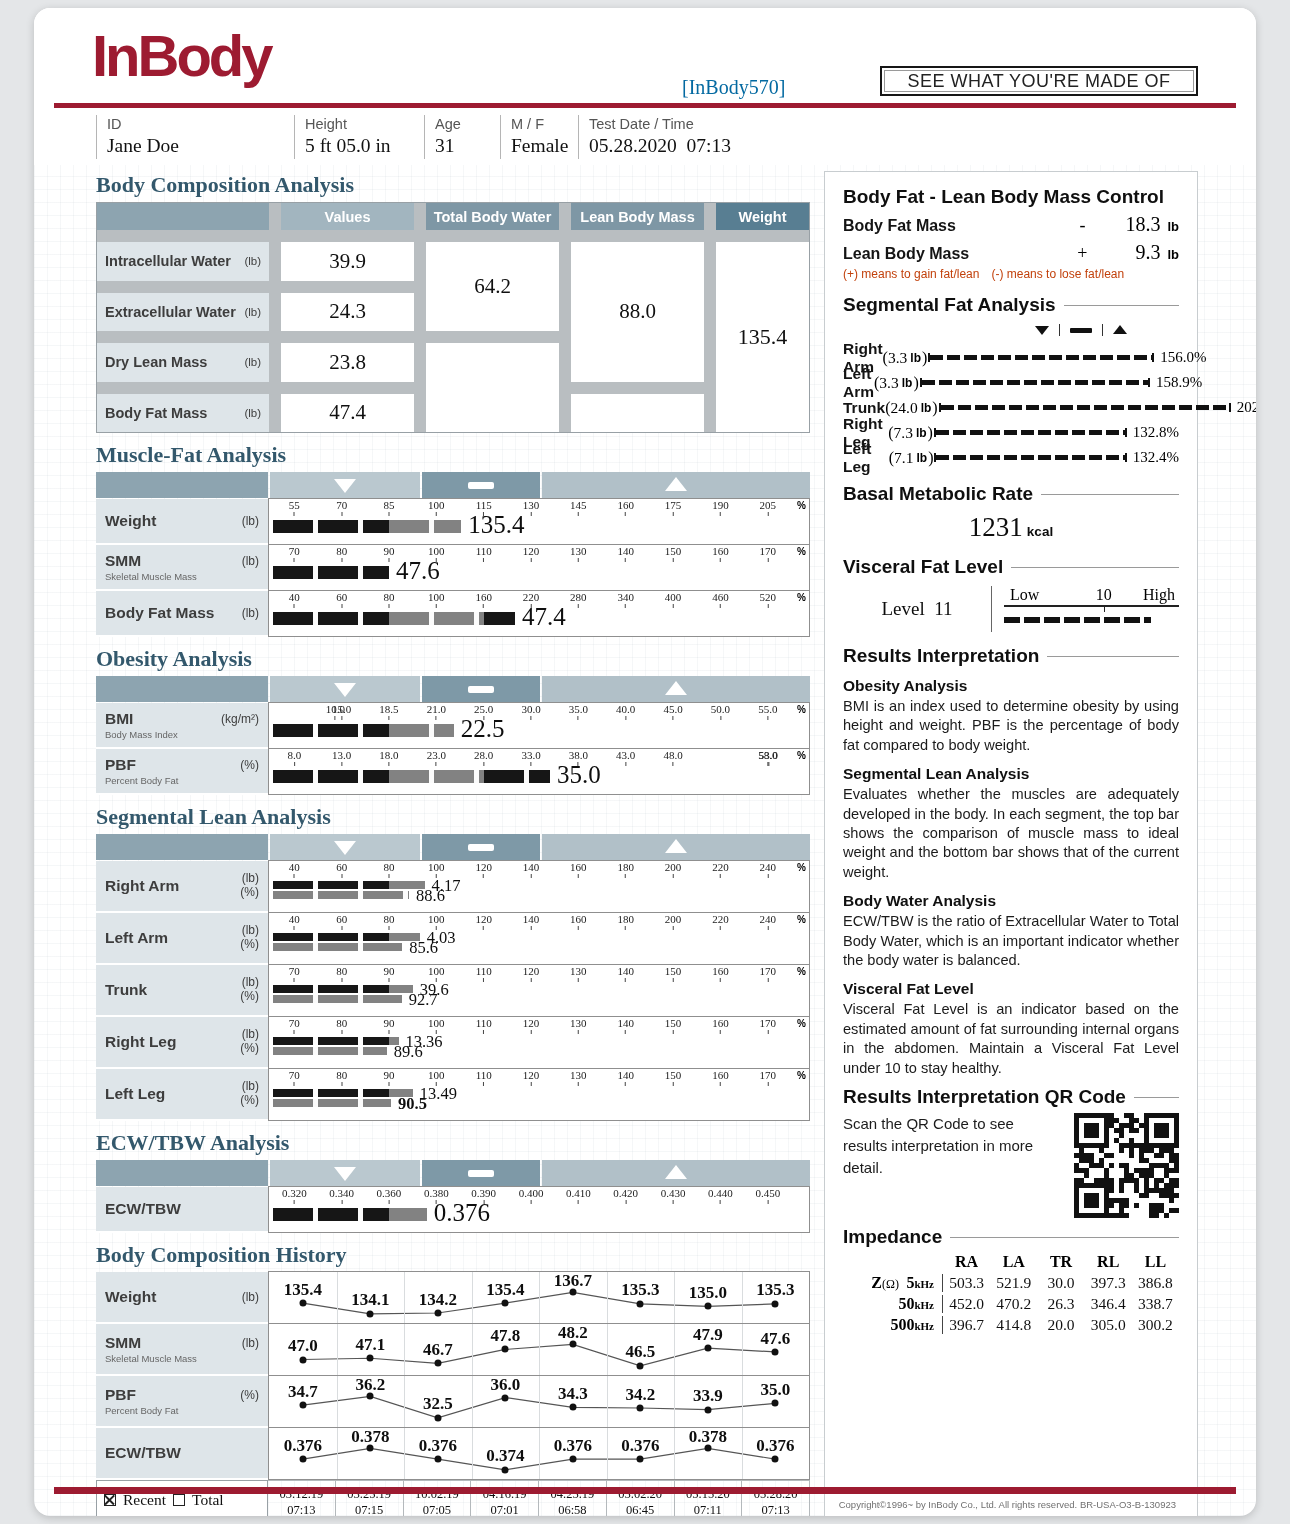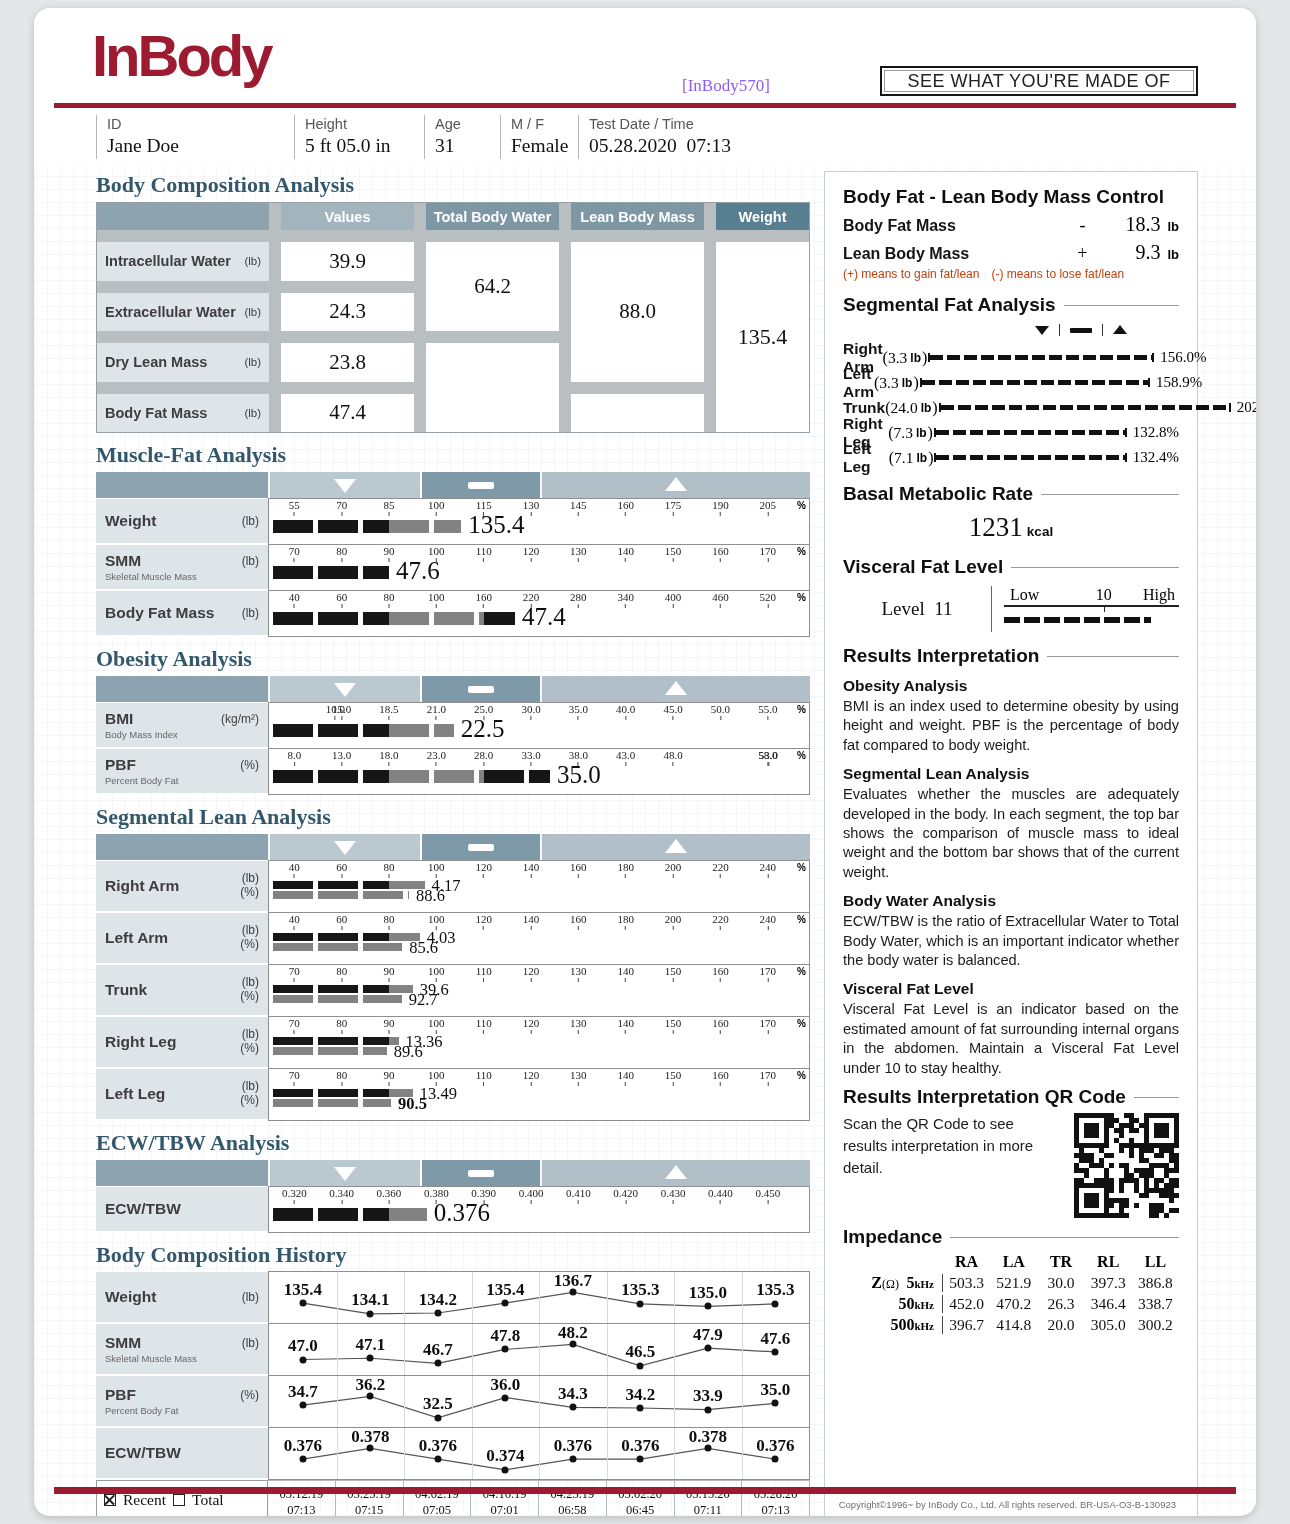--- a/index.html
+++ b/index.html
@@ -4,21 +4,21 @@
 <style>
   * { box-sizing: border-box; margin: 0; padding: 0; }
   html,body { width:1290px; height:1524px; }
   body { background:#e4e6e8; font-family:"Liberation Sans", sans-serif; position:relative; overflow:hidden; }
   .card { position:absolute; left:34px; right:34px; top:8px; bottom:8px; background:#fff; border-radius:16px;
           box-shadow:0 2px 8px rgba(0,0,0,.18); overflow:hidden; }
 
   
   .hdr { position:relative; height:100px; background:#fff; }
   .logo { position:absolute; left:58px; top:14px; font-weight:bold; font-size:58px; letter-spacing:-3px; color:#9d1b31; font-family:"Liberation Sans",sans-serif; }
-  .model { position:absolute; left:648px; top:68px; font-family:"Liberation Serif",serif; font-size:17px; color:#8b5cf6; }
+  .model { position:absolute; left:648px; top:68px; font-family:"Liberation Serif",serif; font-size:20px; color:#0369a1; }
   .tagbox { position:absolute; right:58px; top:58px; width:318px; height:30px; border:2px solid #161616; box-shadow:inset 0 0 0 2px #fff, inset 0 0 0 3px #9a9a9a; display:flex; align-items:center; justify-content:center; }
   .tagbox span { font-size:18px; letter-spacing:.5px; color:#222; }
   .redrule { position:absolute; left:20px; right:20px; bottom:0; height:5px; background:#9d1b31; }
 
   
   .idrow { display:flex; padding:7px 30px 6px 62px; }
   .idcell { border-left:1px solid #b5b5b5; padding:1px 6px 2px 10px; }
   .idcell .l { font-size:14.5px; color:#555; }
   .idcell .v { font-family:"Liberation Serif",serif; font-size:19.5px; color:#111; margin-top:3px; white-space:pre; }
 
@@ -1168,21 +1168,21 @@
           </div>
           <div class="dcell">
               <span style="display:block">03.12.19</span>
               <span style="display:block">07:13</span>
             </div>
           <div class="dcell">
               <span style="display:block">03.25.19</span>
               <span style="display:block">07:15</span>
             </div>
           <div class="dcell">
-              <span style="display:block">04.02.19</span>
+              <span style="display:block">10.02.19</span>
               <span style="display:block">07:05</span>
             </div>
           <div class="dcell">
               <span style="display:block">04.16.19</span>
               <span style="display:block">07:01</span>
             </div>
           <div class="dcell">
               <span style="display:block">04.25.19</span>
               <span style="display:block">06:58</span>
             </div>

